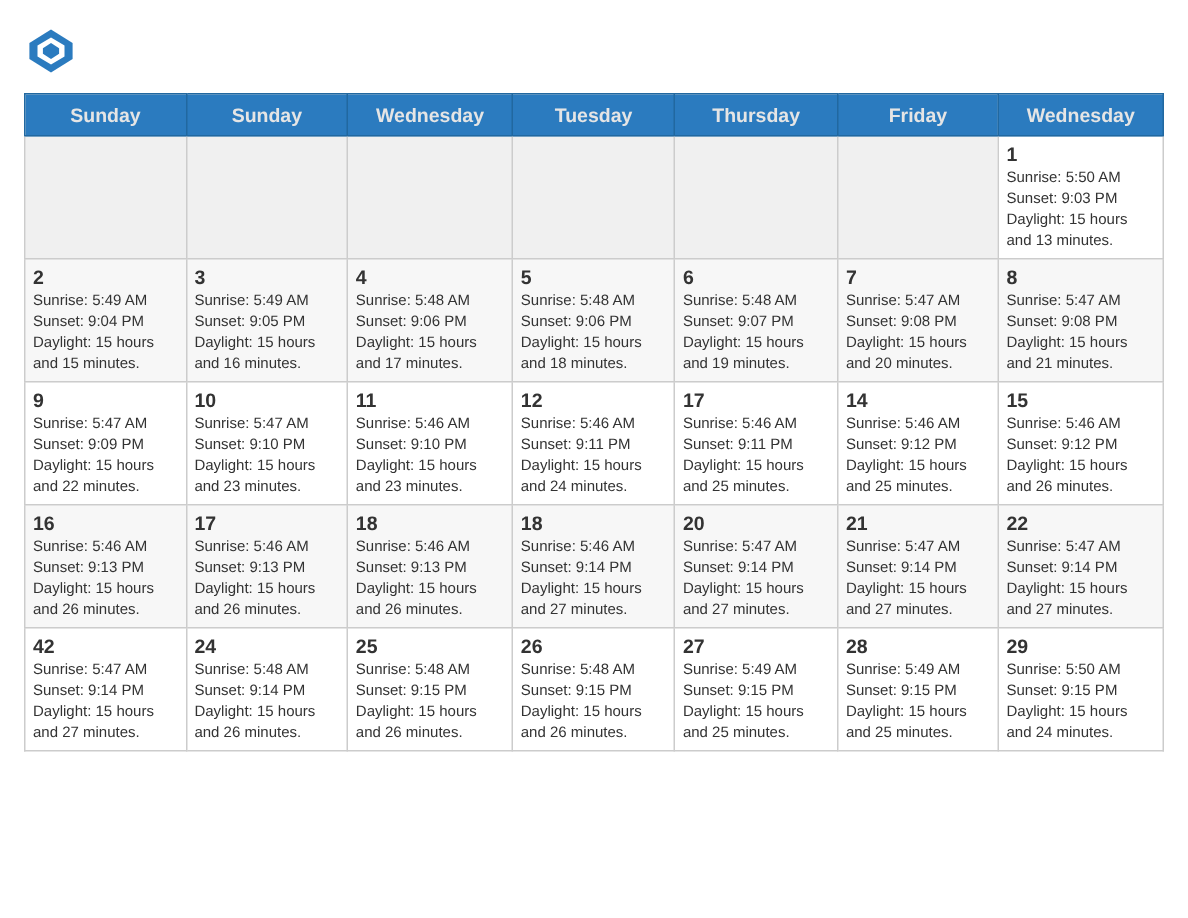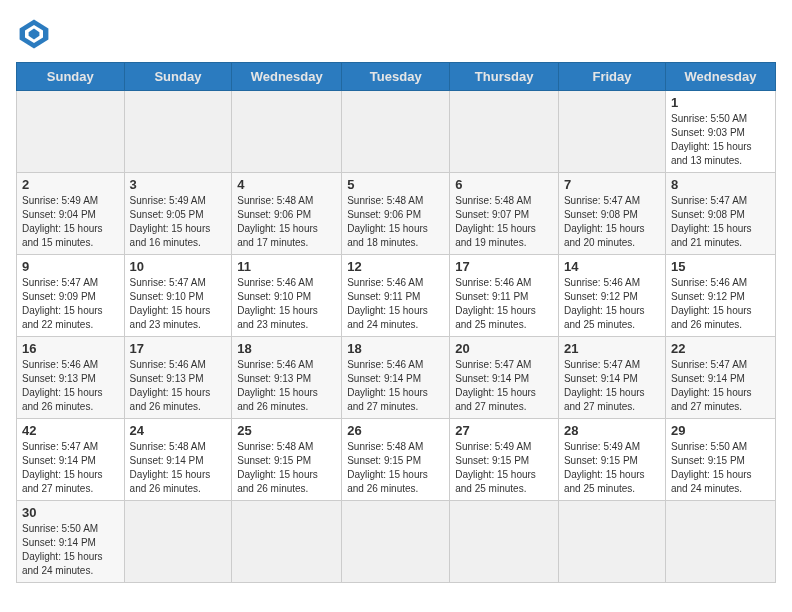--- a/index.html
+++ b/index.html
@@ -337,29 +337,14 @@
 and 25 minutes.</div>
         </td>
         <td>
           <span class="day-num">29</span>
           <div class="day-info" style="white-space: pre-line;">Sunrise: 5:50 AM
 Sunset: 9:15 PM
 Daylight: 15 hours
 and 24 minutes.</div>
         </td>
       </tr>
-      <tr class="alt-row">
-        <td>
-          <span class="day-num">30</span>
-          <div class="day-info" style="white-space: pre-line;">Sunrise: 5:50 AM
-Sunset: 9:14 PM
-Daylight: 15 hours
-and 24 minutes.</div>
-        </td>
-        <td class="empty"></td>
-        <td class="empty"></td>
-        <td class="empty"></td>
-        <td class="empty"></td>
-        <td class="empty"></td>
-        <td class="empty"></td>
-      </tr>
     </tbody>
 </table>
 
 </body></html>

